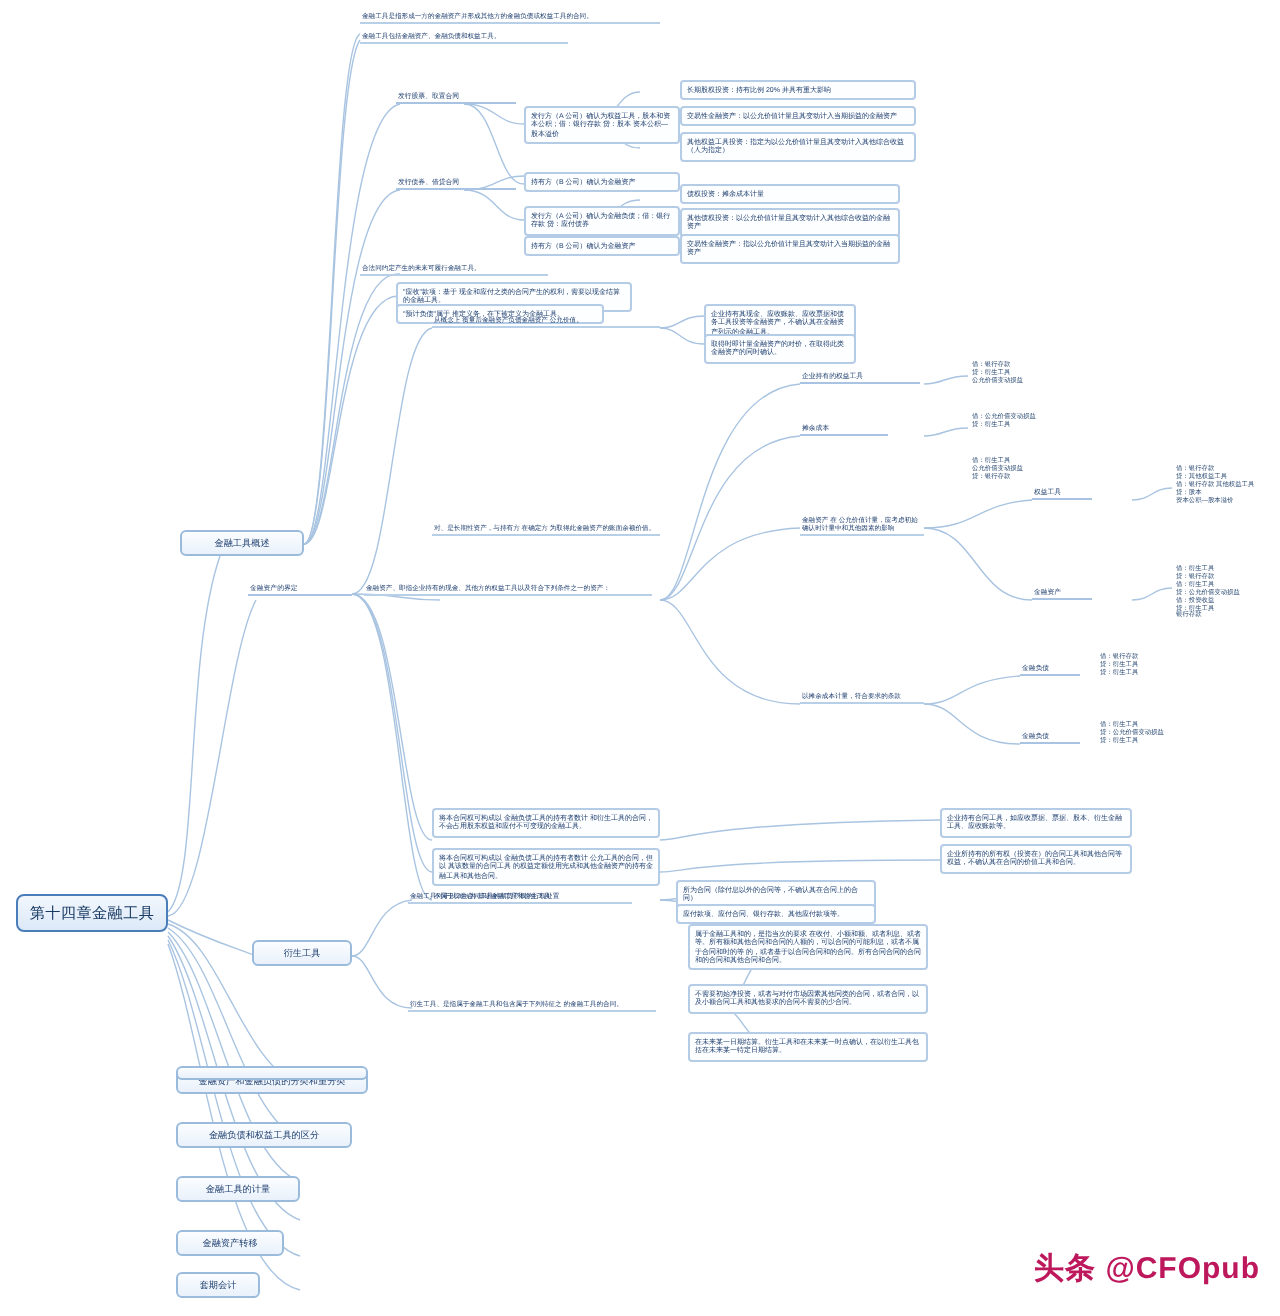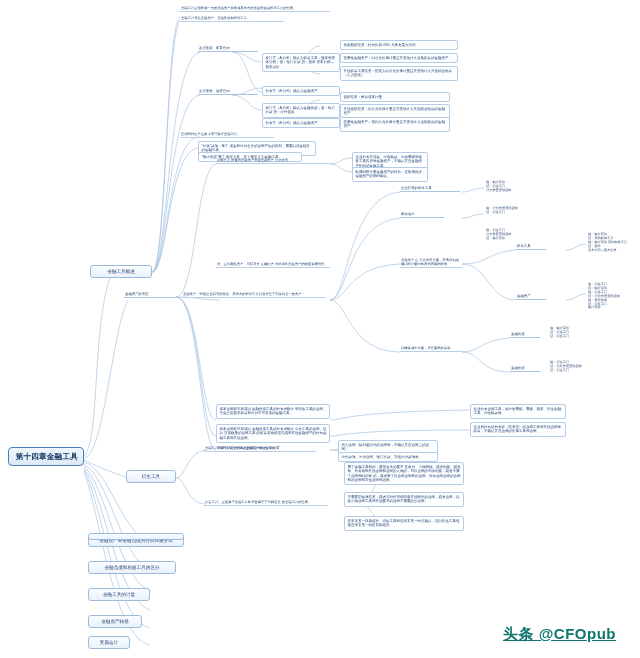--- a/index.html
+++ b/index.html
@@ -20,23 +20,23 @@
     line-height:1.22;
     white-space:normal;
     word-break:break-all;
   }
   
   .n-root{
     background:linear-gradient(180deg,#f2f7fd 0%,#dce9f8 100%);
     border:1.3px solid #4a7ebb;
     border-radius:4px;
     font-size:7.6px;
-    font-weight:bold;
+    font-weight:normal;
     color:#173a63;
-    text-align:right;
+    text-align:center;
     padding:4px 5px;
     letter-spacing:.2px;
   }
   
   .n-box{
     background:linear-gradient(180deg,#fbfdff 0%,#e9f1fb 100%);
     border:.8px solid #9bbbdd;
     border-radius:3px;
     font-size:4.6px;
     padding:2.5px 3px;
@@ -65,27 +65,26 @@
   }
   .n-leaf{
     font-size:3.2px;
     padding:1px 2px;
     text-align:left;
     color:#24456f;
   }
 
   .watermark{
     position:absolute;
-    right:24px;bottom:14px;
+    right:10px;bottom:14px;
     font-size:15px;
-    color:#0f766e;
+    color:#be185d;
     font-weight:bold;
     letter-spacing:.5px;
     user-select:none;
-    text-decoration:underline;
   }
 </style>
 </head>
 <body>
 
 <div id="canvas">
 
   <svg class="links" viewBox="0 0 640 658">
     <g fill="none" stroke="#a9c4e1" stroke-width="0.7">
 

